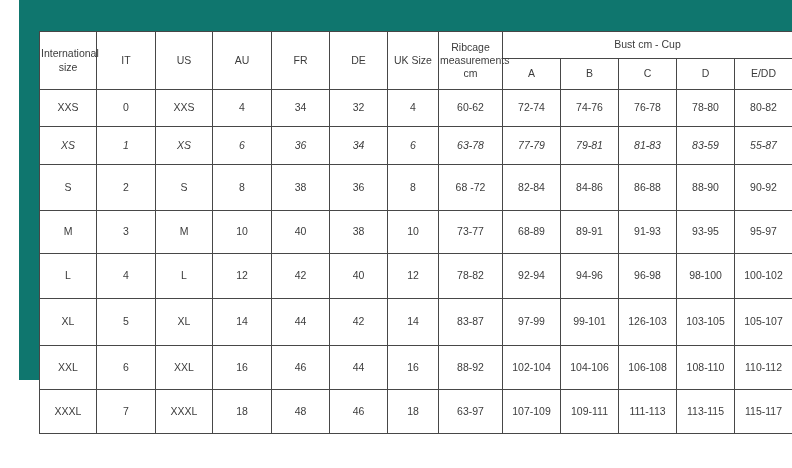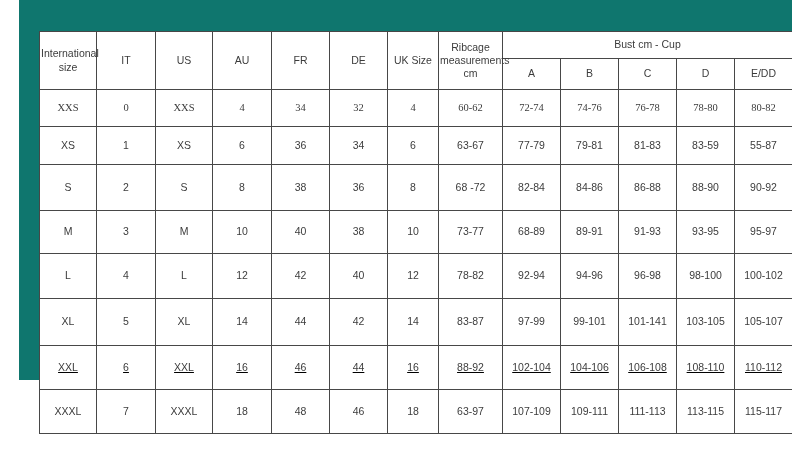--- a/index.html
+++ b/index.html
@@ -29,27 +29,27 @@
     font-weight: normal;
     padding: 1px;
     overflow: visible;
     line-height: 1.25;
   }
   table.size-chart th { font-size: 10.5px; }
   table.size-chart td { font-size: 10.5px; }
   thead tr.group-row { height: 27px; }
   thead tr.cup-row { height: 31px; }
   th.wrap { white-space: normal; word-break: keep-all; }
-  tbody tr:nth-child(1) { height: 37px; font-family: Liberation Serif, serif; }
-  tbody tr:nth-child(2) { height: 38px; }
+  tbody tr:nth-child(1) { height: 37px; }
+  tbody tr:nth-child(2) { height: 38px; font-style: italic; }
   tbody tr:nth-child(3) { height: 46px; }
   tbody tr:nth-child(4) { height: 43px; }
   tbody tr:nth-child(5) { height: 45px; }
   tbody tr:nth-child(6) { height: 47px; }
-  tbody tr:nth-child(7) { height: 44px; text-decoration: underline; }
+  tbody tr:nth-child(7) { height: 44px; }
   tbody tr:nth-child(8) { height: 44px; }
 </style>
 </head>
 <body>
 
 <div class="page">
   <table class="size-chart">
     <colgroup>
       <col style="width:57px">
       <col style="width:59px">
@@ -102,21 +102,21 @@
       <td>80-82</td>
     </tr>
         <tr>
       <td>XS</td>
       <td>1</td>
       <td>XS</td>
       <td>6</td>
       <td>36</td>
       <td>34</td>
       <td>6</td>
-      <td>63-67</td>
+      <td>63-78</td>
       <td>77-79</td>
       <td>79-81</td>
       <td>81-83</td>
       <td>83-59</td>
       <td>55-87</td>
     </tr>
         <tr>
       <td>S</td>
       <td>2</td>
       <td>S</td>
@@ -165,21 +165,21 @@
       <td>XL</td>
       <td>5</td>
       <td>XL</td>
       <td>14</td>
       <td>44</td>
       <td>42</td>
       <td>14</td>
       <td>83-87</td>
       <td>97-99</td>
       <td>99-101</td>
-      <td>101-141</td>
+      <td>126-103</td>
       <td>103-105</td>
       <td>105-107</td>
     </tr>
         <tr>
       <td>XXL</td>
       <td>6</td>
       <td>XXL</td>
       <td>16</td>
       <td>46</td>
       <td>44</td>

